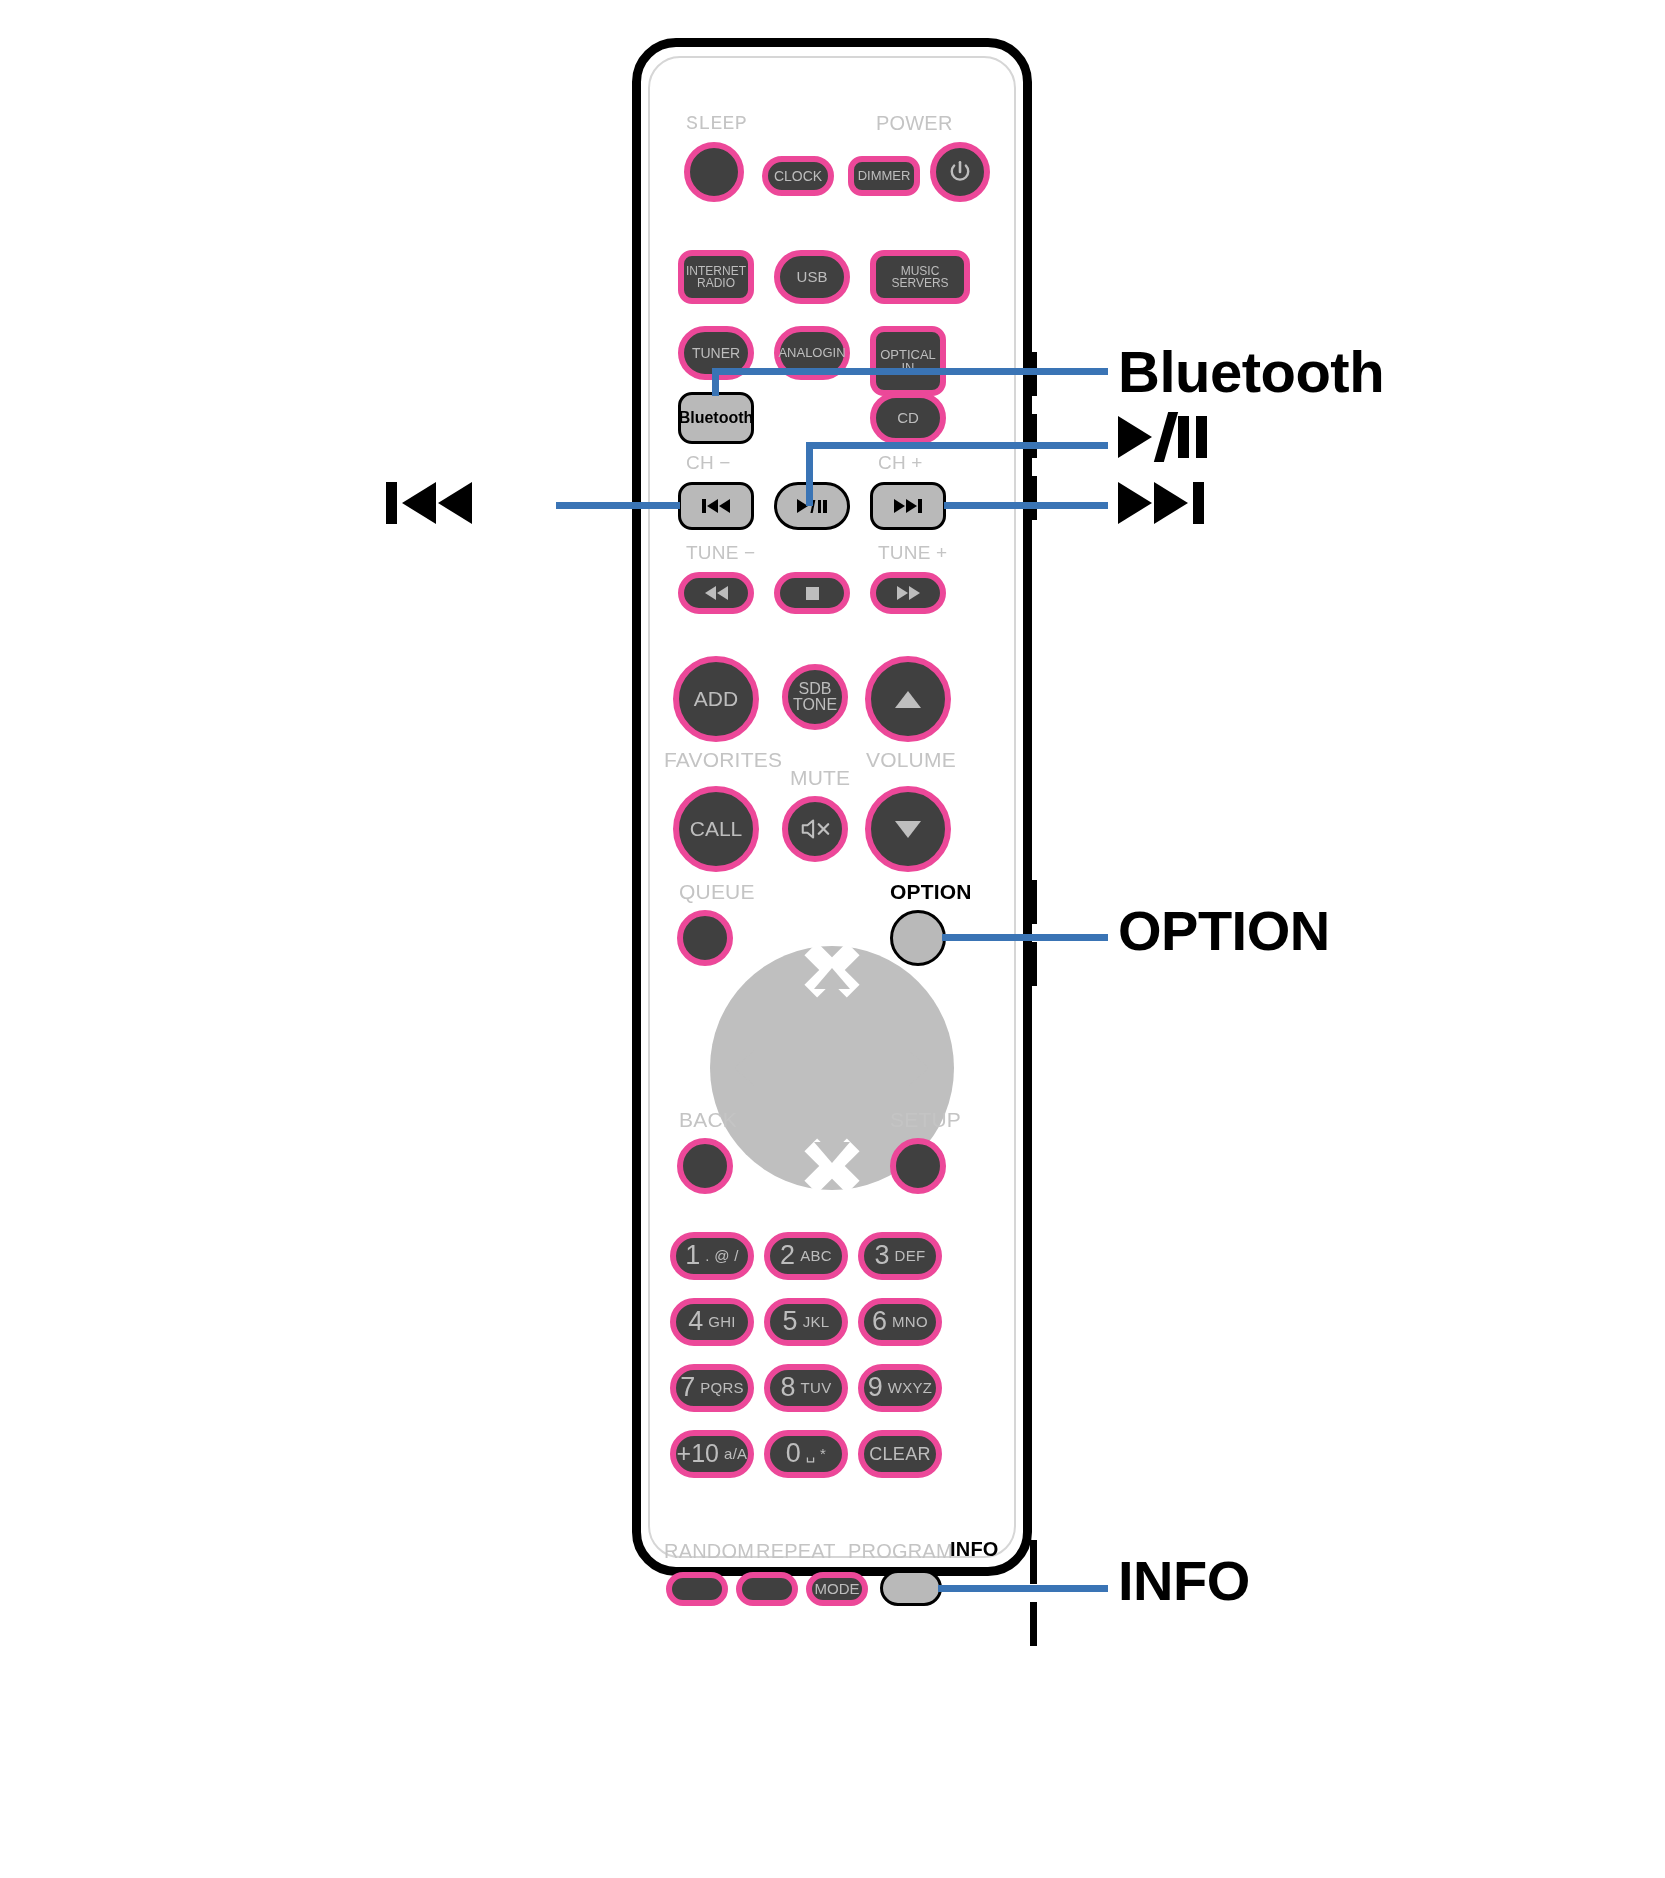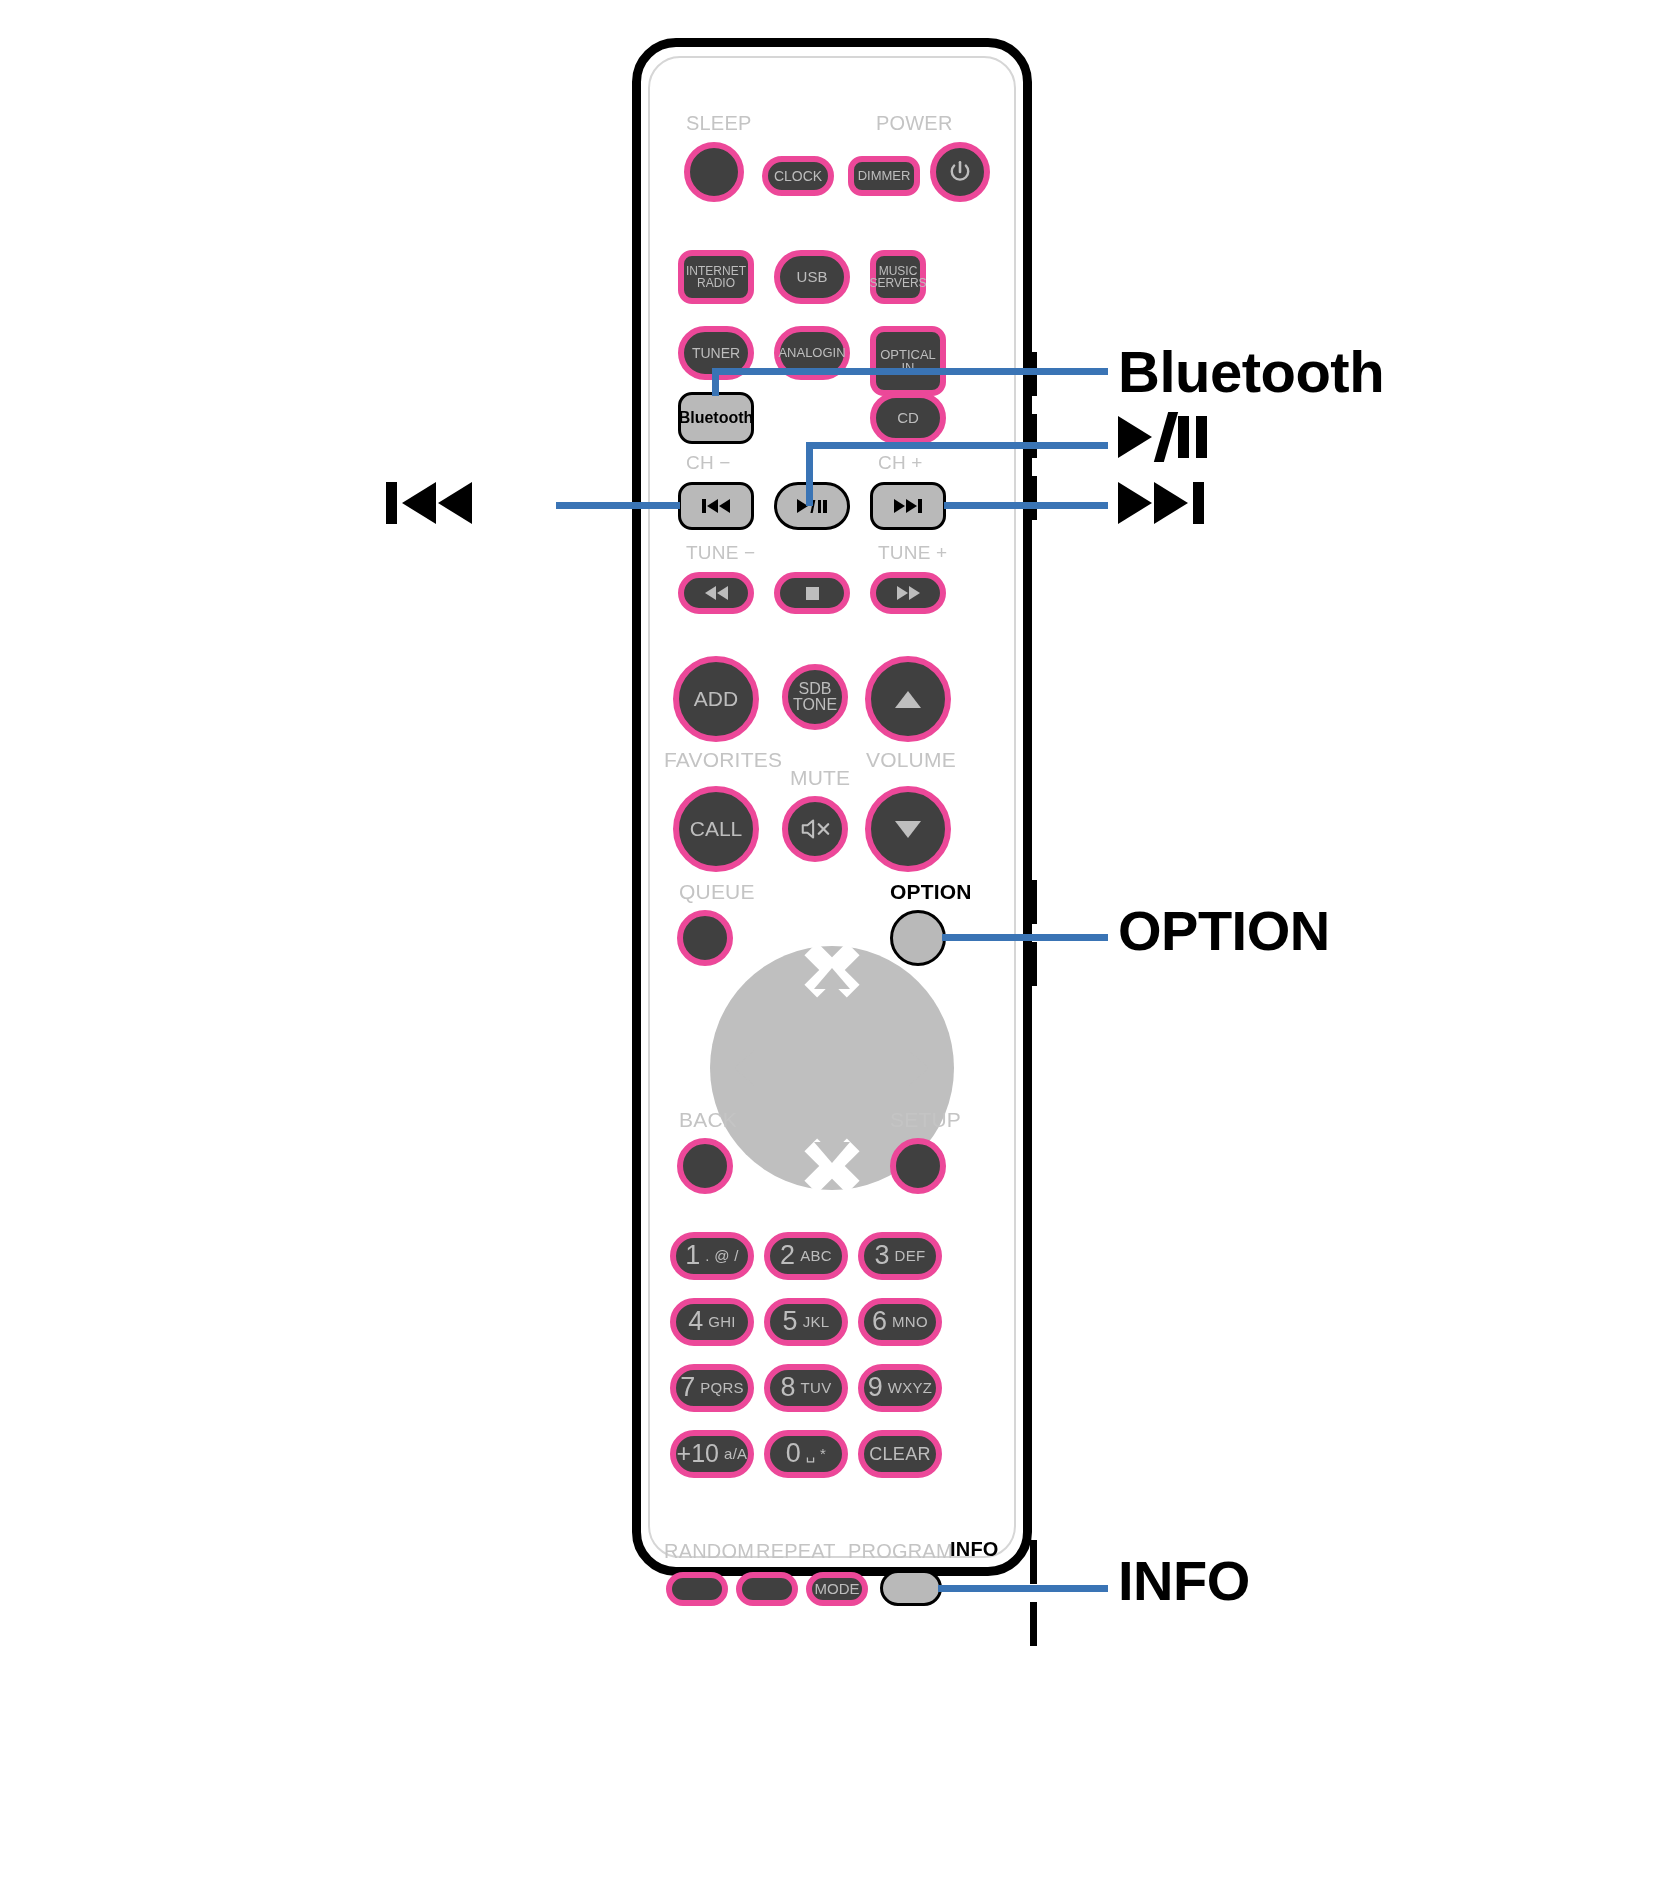--- a/index.html
+++ b/index.html
@@ -79,39 +79,39 @@
 
   .num-main{font-size:27px;color:#bdbdbd;}
   .num-sub{font-size:15px;color:#bdbdbd;letter-spacing:.3px;}
 </style>
 </head>
 <body>
 
 <div id="remote-body"></div>
 <div id="remote-inner"></div>
 
-<div class="lbl" style="left:686px;top:112px;font-size:20px;">SLEEP</div>
+<div class="lbl" style="left:686px;top:112px;font-size:20px;font-family:Liberation Mono, monospace;">SLEEP</div>
 <div class="lbl" style="left:876px;top:112px;font-size:20px;">POWER</div>
 
 <div class="btn round" style="left:684px;top:142px;width:60px;height:60px;"></div>
 <div class="btn pill" style="left:762px;top:156px;width:72px;height:40px;font-size:14px;">CLOCK</div>
 <div class="btn sq" style="left:848px;top:156px;width:72px;height:40px;font-size:13px;">DIMMER</div>
 <div class="btn round" style="left:930px;top:142px;width:60px;height:60px;">
   <svg width="26" height="26" viewBox="0 0 24 24">
     <path d="M12 3 L12 12" stroke="#bdbdbd" stroke-width="2.4" fill="none" stroke-linecap="round"></path>
     <path d="M6.6 6.1 A7.6 7.6 0 1 0 17.4 6.1" stroke="#bdbdbd" stroke-width="2.2" fill="none" stroke-linecap="round"></path>
   </svg>
 </div>
 
 <div class="btn sq" style="left:678px;top:250px;width:76px;height:54px;font-size:12px;flex-direction:column;">
   <span>INTERNET</span>
   <span>RADIO</span>
 </div>
 <div class="btn pill" style="left:774px;top:250px;width:76px;height:54px;font-size:15px;">USB</div>
-<div class="btn sq" style="left:870px;top:250px;width:56px;height:54px;font-size:12px;flex-direction:column;">
+<div class="btn sq" style="left:870px;top:250px;width:100px;height:54px;font-size:12px;flex-direction:column;">
   <span>MUSIC</span>
   <span>SERVERS</span>
 </div>
 
 <div class="btn pill" style="left:678px;top:326px;width:76px;height:54px;font-size:14px;">TUNER</div>
 <div class="btn pill" style="left:774px;top:326px;width:76px;height:54px;font-size:13px;flex-direction:row;">
   <span>ANALOG</span>
   <span>IN</span>
 </div>
 <div class="btn sq" style="left:870px;top:326px;width:76px;height:70px;font-size:13px;flex-direction:column;">

